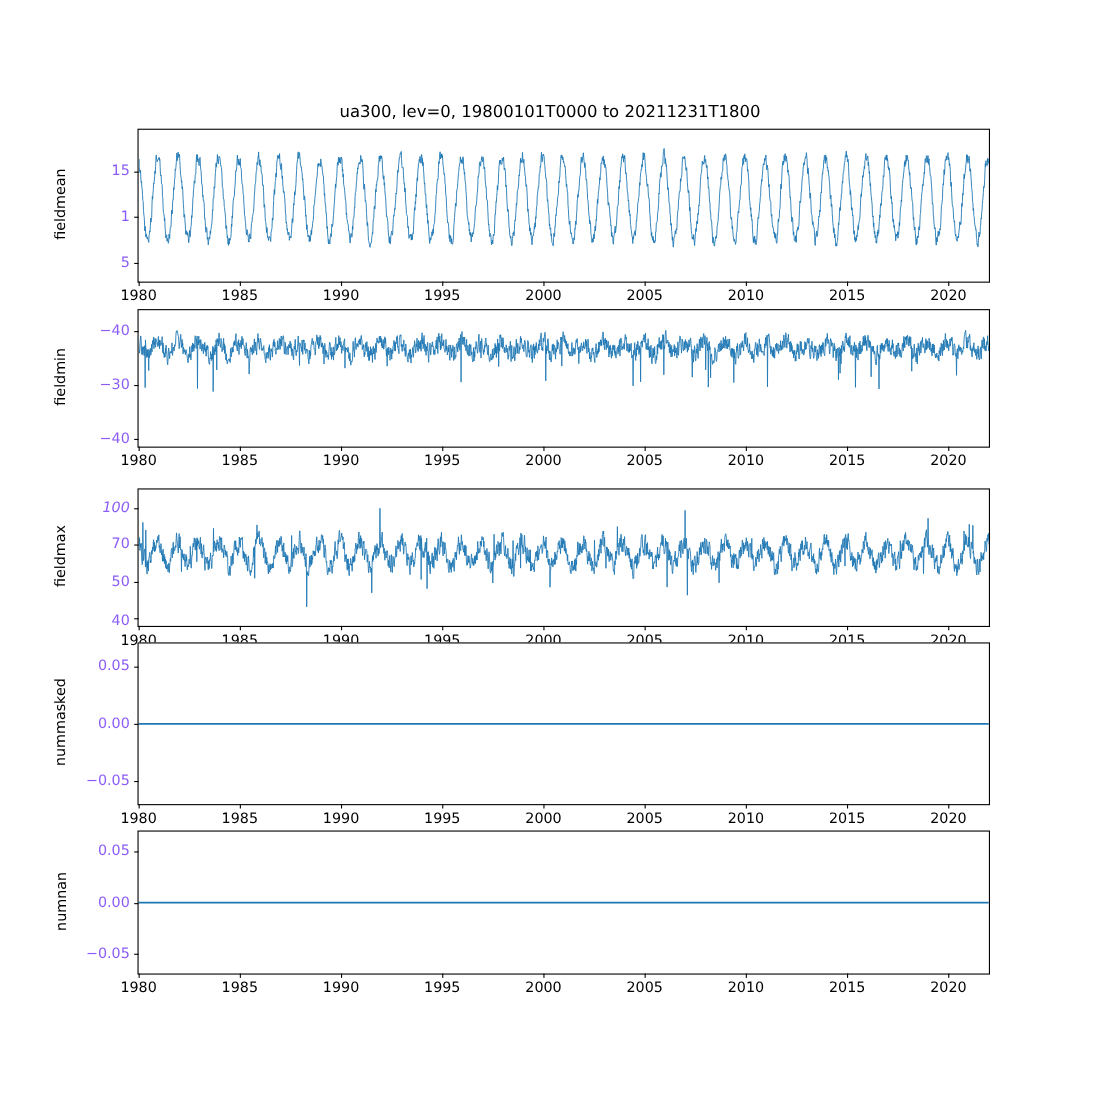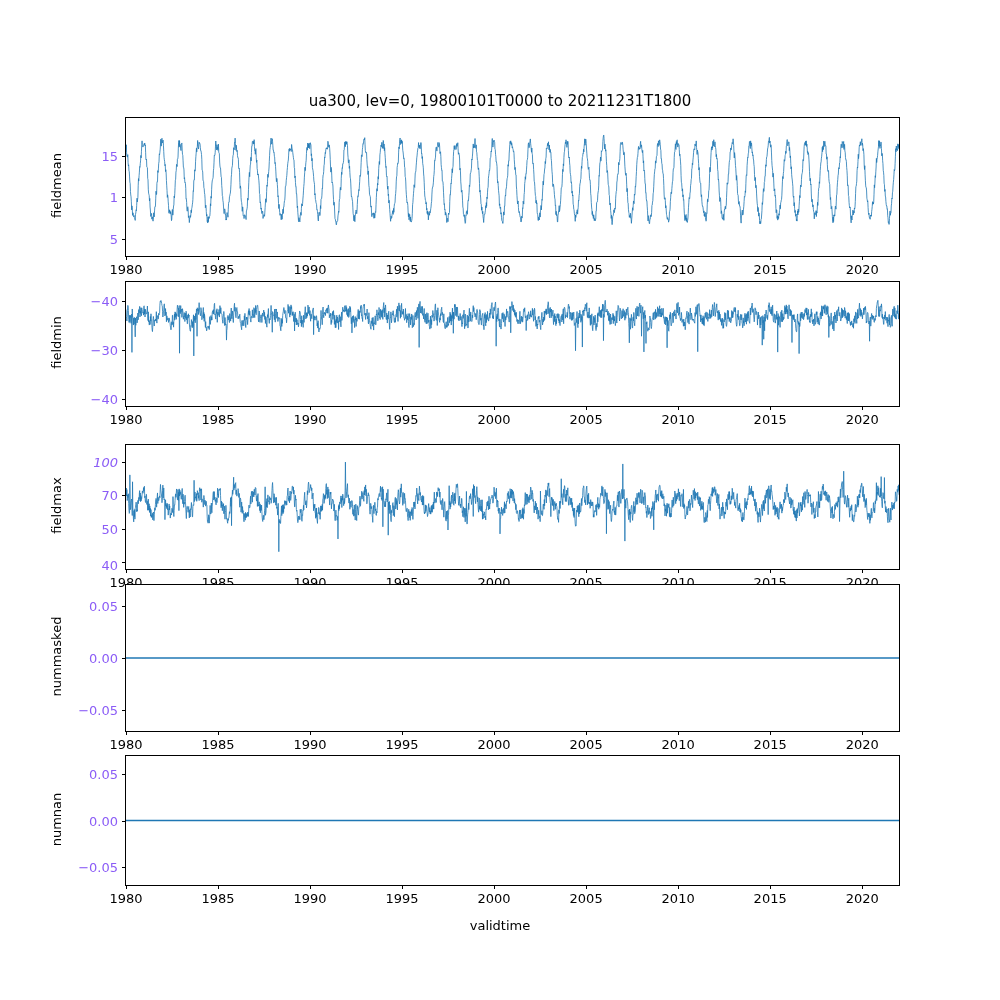--- a/index.html
+++ b/index.html
@@ -225,14 +225,13 @@
     <div class="tickmark" style="left: 494.095px; top: 885px; width: 1px; height: 4px;"></div>
     <div class="xtick-label" style="left: 494.095px; top: 891px;">2000</div>
     <div class="tickmark" style="left: 586.119px; top: 885px; width: 1px; height: 4px;"></div>
     <div class="xtick-label" style="left: 586.119px; top: 891px;">2005</div>
     <div class="tickmark" style="left: 678.143px; top: 885px; width: 1px; height: 4px;"></div>
     <div class="xtick-label" style="left: 678.143px; top: 891px;">2010</div>
     <div class="tickmark" style="left: 770.167px; top: 885px; width: 1px; height: 4px;"></div>
     <div class="xtick-label" style="left: 770.167px; top: 891px;">2015</div>
     <div class="tickmark" style="left: 862.19px; top: 885px; width: 1px; height: 4px;"></div>
     <div class="xtick-label" style="left: 862.19px; top: 891px;">2020</div>
-    <div class="xlabel" style="top: 918px;">validtime</div>
   </div>
 
 </body></html>

